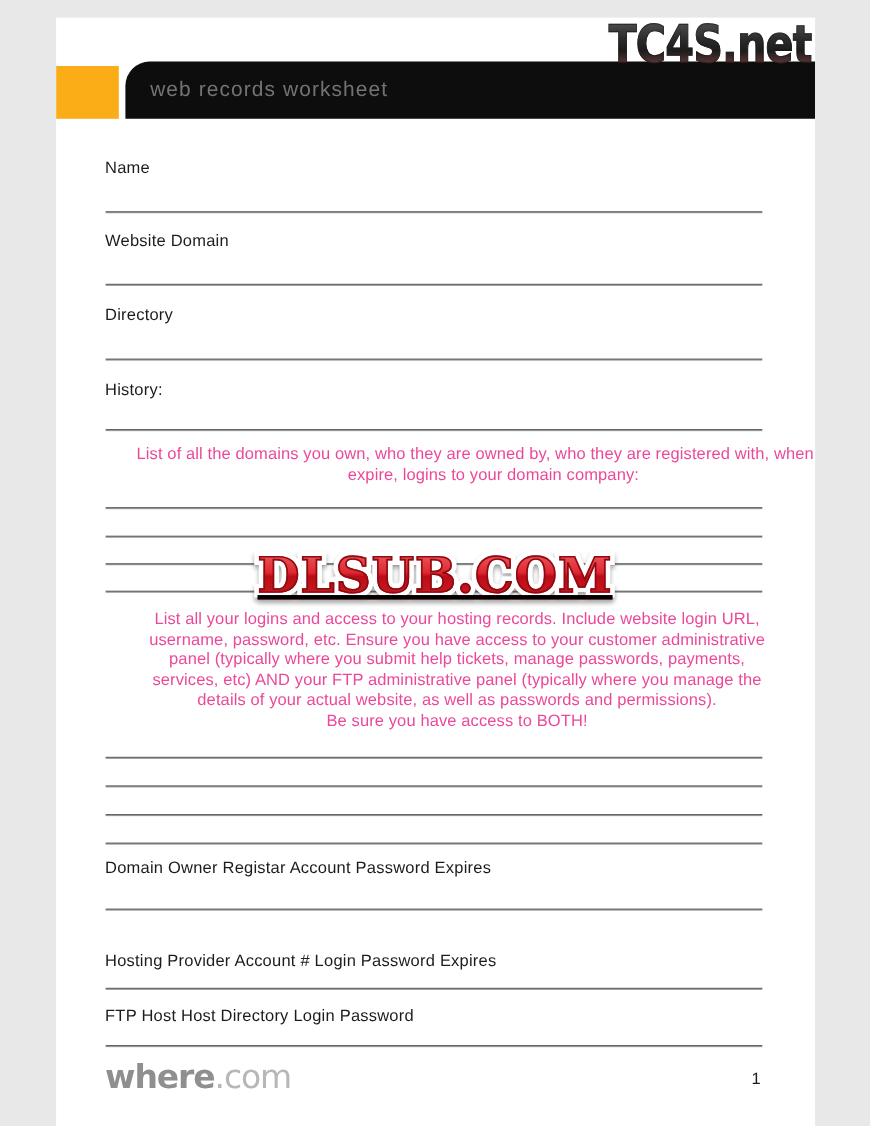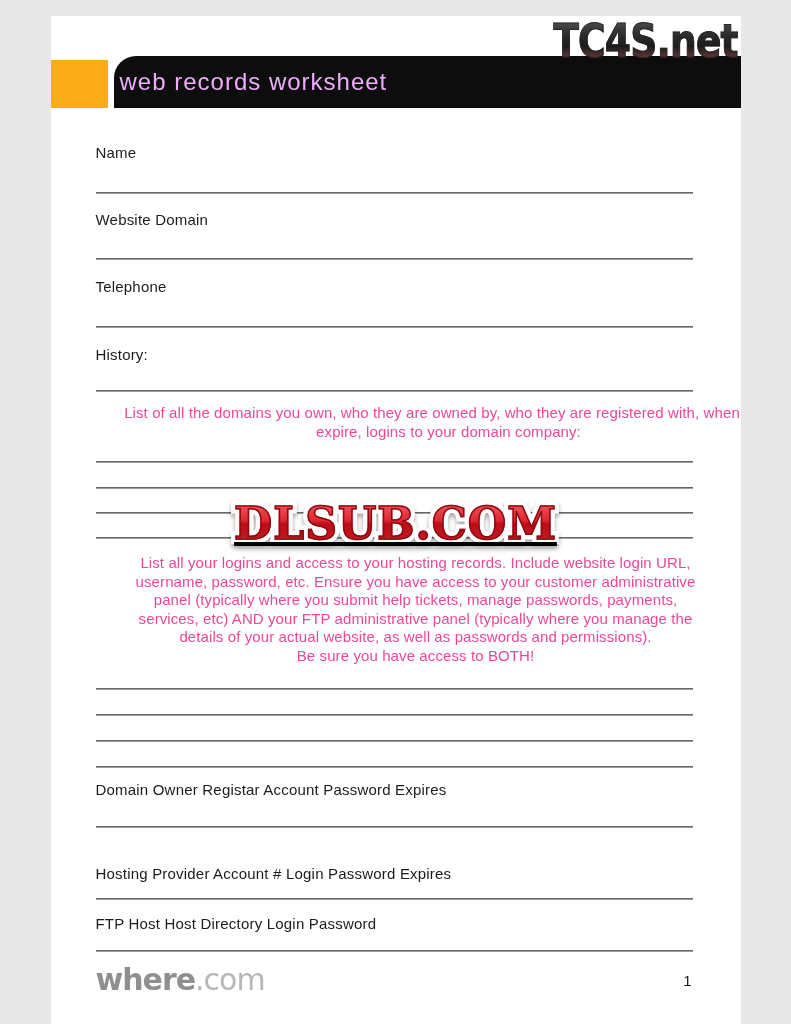--- a/index.html
+++ b/index.html
@@ -45,26 +45,26 @@
   }
   .header-bar {
     position: absolute;
     left: 63px; right: 0; top: 40px;
     height: 52px;
     background: #0d0d0d;
     border-radius: 22px 0 0 0;
     z-index: 2;
   }
   .header-title {
-    color: #f0abfc;
-    font-size: 24px;
+    color: #737373;
+    font-size: 19px;
     font-weight: 400;
     letter-spacing: 1px;
     line-height: 52px;
-    padding-left: 6px;
+    padding-left: 23px;
   }
 
   
   .field-label, .bottom-label {
     position: absolute;
     left: 45px;
     font-size: 15px;
     color: #1c1c1e;
     letter-spacing: 0.2px;
   }
@@ -167,21 +167,21 @@
   <div class="header-bar">
     <div class="header-title">web records worksheet</div>
   </div>
 
   <div class="field-label" style="top:128px">Name</div>
   <div class="rule" style="top:176px"></div>
 
   <div class="field-label" style="top:195px">Website Domain</div>
   <div class="rule" style="top:242px"></div>
 
-  <div class="field-label" style="top:262px">Telephone</div>
+  <div class="field-label" style="top:262px">Directory</div>
   <div class="rule" style="top:310px"></div>
 
   <div class="field-label" style="top:330px">History:</div>
   <div class="rule" style="top:374px"></div>
 
   <div class="prompt" style="top:388px; width:706px">List of all the domains you own, who they are owned by, who they are registered with, when they
 expire, logins to your domain company:</div>
   <div class="rule" style="top:445px"></div>
   <div class="rule" style="top:471px"></div>
   <div class="rule" style="top:496px"></div>

